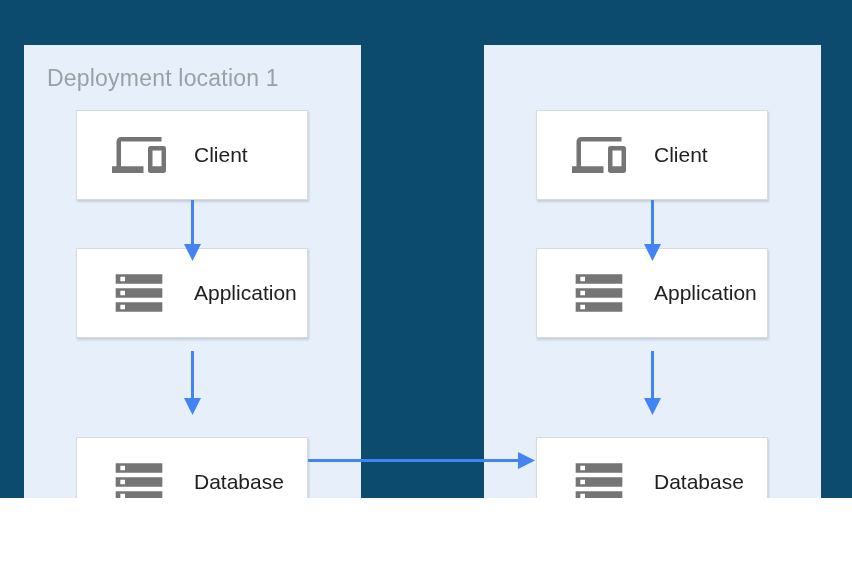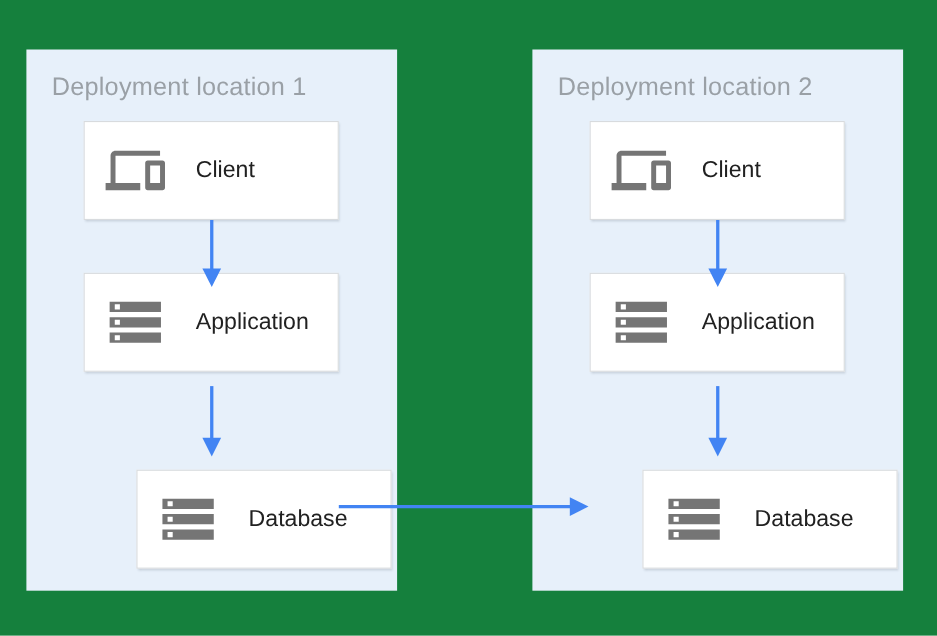--- a/index.html
+++ b/index.html
@@ -4,22 +4,22 @@
 <style>
   html, body {
     margin: 0;
     padding: 0;
     background: #ffffff;
     font-family: "Liberation Sans", "DejaVu Sans", sans-serif;
   }
   .canvas {
     position: relative;
     width: 852px;
-    height: 578px;
-    background: #15803d;
+    height: 498px;
+    background: #0c4a6e;
     overflow: hidden;
   }
   .panel {
     position: absolute;
     top: 45px;
     width: 337px;
     height: 492px;
     background: #e7f0fa;
   }
   .panel-1 { left: 24px; }
@@ -39,26 +39,26 @@
     position: absolute;
     left: 52px;
     width: 232px;
     height: 90px;
     box-sizing: border-box;
     background: #ffffff;
     border: 1px solid #d8dbde;
     box-shadow: 1px 2px 2px rgba(96, 108, 120, 0.25);
     display: flex;
     align-items: center;
-    padding-left: 16px;
+    padding-left: 32px;
     gap: 25px;
   }
   .node-client      { top: 65px; }
   .node-application { top: 203px; }
-  .node-database    { top: 382px; margin-left: 48px; }
+  .node-database    { top: 392px; }
   .icon { display: flex; align-items: center; justify-content: center; width: 60px; }
   .icon svg { display: block; }
   .node-label {
     font-size: 21px;
     color: #212121;
     white-space: nowrap;
   }
   .arrows {
     position: absolute;
     left: 0;
@@ -98,21 +98,20 @@
       <span class="icon">
         <svg viewBox="0 0 24 24" width="56" height="56" fill="#757575">
           <path d="M2 20h20v-4H2v4zm2-3h2v2H4v-2zM2 4v4h20V4H2zm4 3H4V5h2v2zm-4 7h20v-4H2v4zm2-3h2v2H4v-2z"></path>
         </svg>
       </span>
       <span class="node-label">Database</span>
     </div>
   </section>
 
   <section class="panel panel-2">
-    <h2 class="panel-title">Deployment location 2</h2>
 
     <div class="node node-client">
       <span class="icon">
         <svg viewBox="0 0 24 24" width="60" height="54" fill="#757575">
           <path d="M4 6h18V4H4c-1.1 0-2 .9-2 2v11H0v3h14v-3H4V6zm19 2h-6c-.55 0-1 .45-1 1v10c0 .55.45 1 1 1h6c.55 0 1-.45 1-1V9c0-.55-.45-1-1-1zm-1 9h-4v-7h4v7z"></path>
         </svg>
       </span>
       <span class="node-label">Client</span>
     </div>
 

